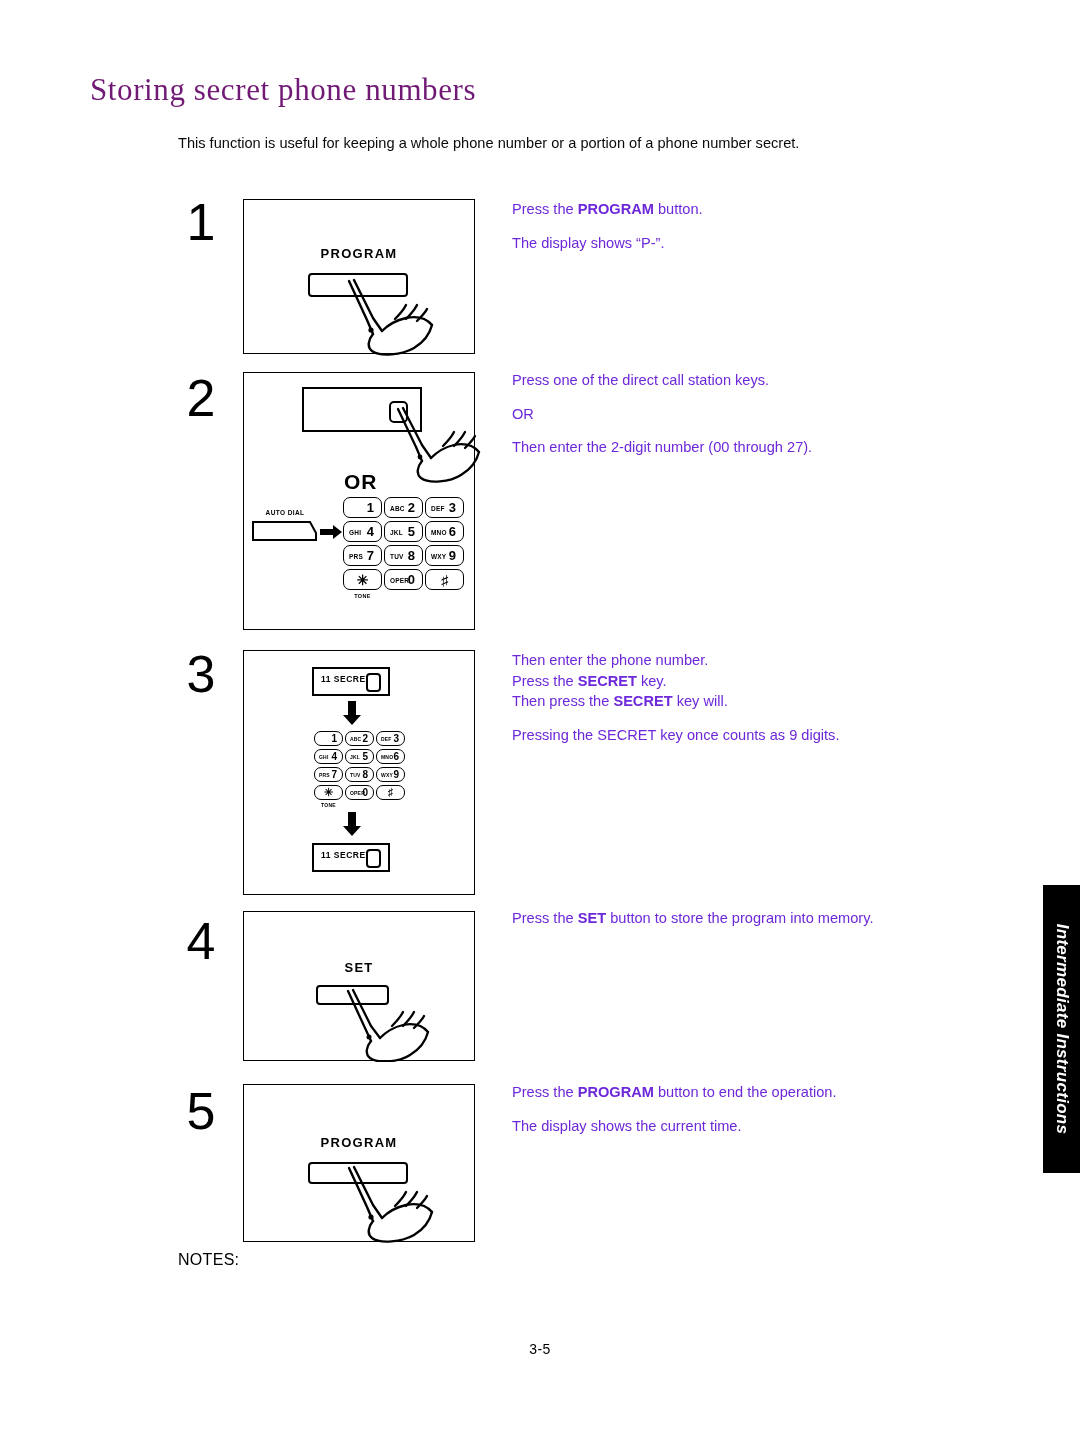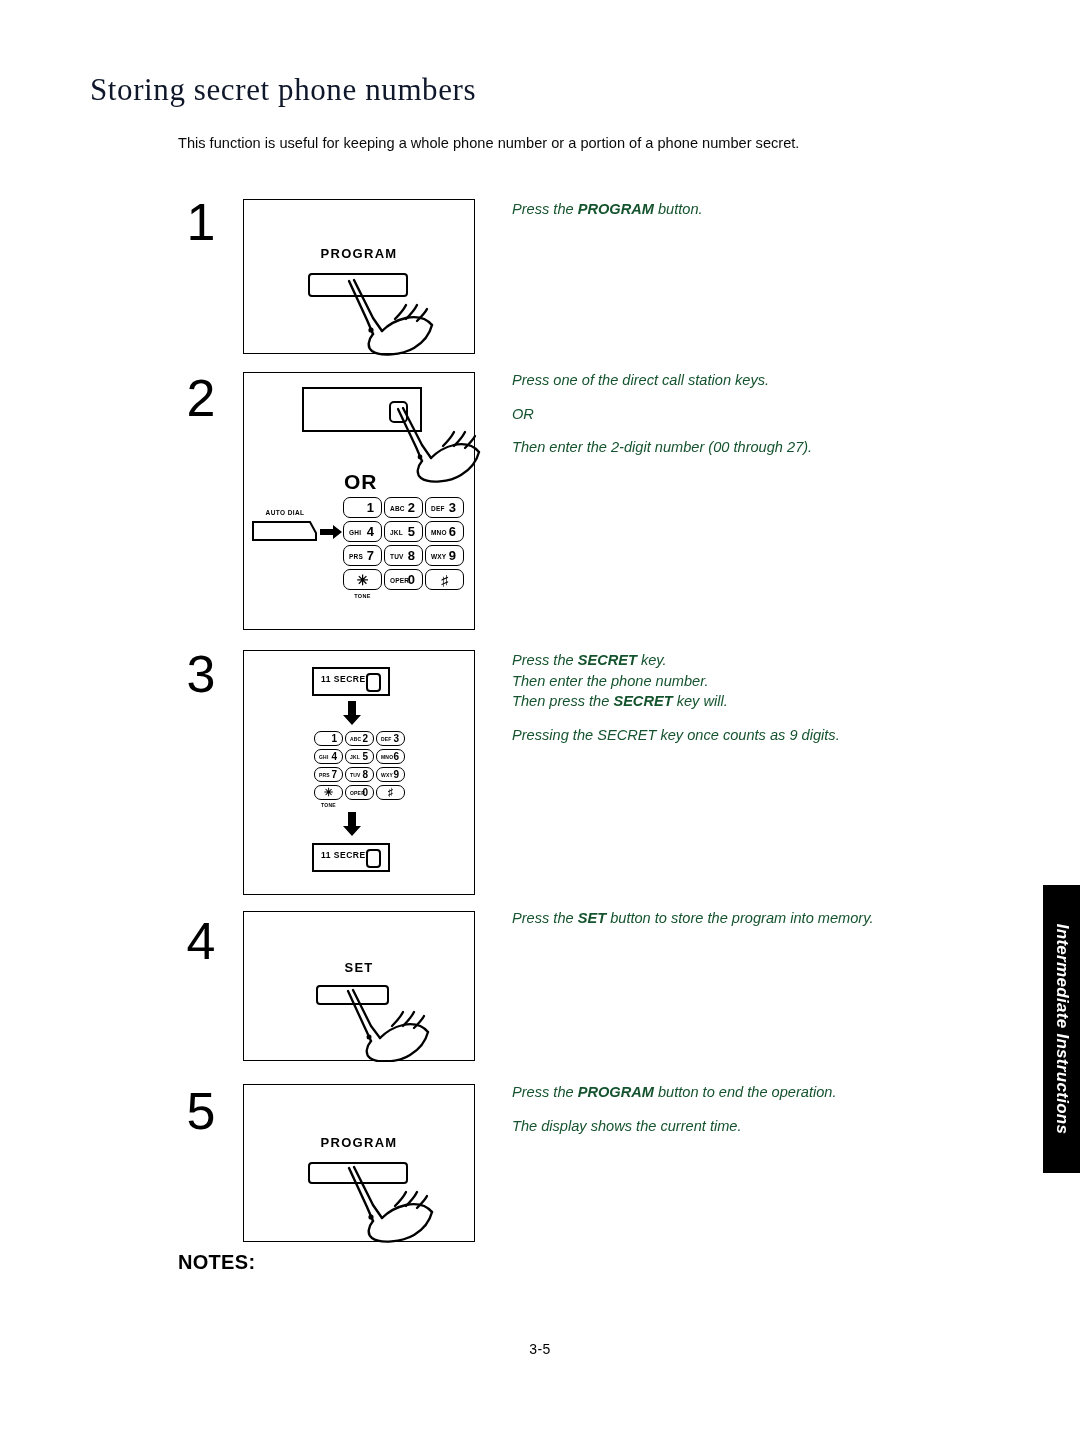--- a/index.html
+++ b/index.html
@@ -8,21 +8,21 @@
     width:1080px;height:1429px;position:relative;overflow:hidden;
     font-family:"Liberation Sans",sans-serif;color:#000;
     -webkit-font-smoothing:antialiased;
   }
   .page{position:absolute;inset:0;}
 
   
   .page-title{
     position:absolute;left:90px;top:72px;
     font-family:"Liberation Serif",serif;
-    font-size:31px;letter-spacing:.6px;font-weight:400;color:#0f172a;
+    font-size:31px;letter-spacing:.6px;font-weight:400;color:#701a75;
     white-space:nowrap;
   }
 
   
   .intro{
     position:absolute;left:178px;top:133px;width:790px;
     font-size:14.6px;line-height:20.5px;color:#0a0a0a;
   }
   .intro div{white-space:nowrap;}
 
@@ -32,21 +32,21 @@
     position:absolute;left:168px;width:66px;text-align:center;
     font-size:52px;font-weight:400;line-height:1;color:#000;
     font-family:"Liberation Sans",sans-serif;
   }
   .fig{
     position:absolute;left:243px;border:1.6px solid #000;background:#fff;
     box-sizing:border-box;
   }
   .txt{
     position:absolute;left:512px;width:470px;
-    font-size:14.6px;line-height:20.5px;color:#14532d;font-style:italic;
+    font-size:14.6px;line-height:20.5px;color:#6d28d9;
   }
   .txt div{white-space:nowrap;}
   .txt .gap{height:13px;}
   b{font-weight:700;}
 
   
   .lbl{
     position:absolute;font-weight:700;letter-spacing:1.3px;
     font-size:13px;text-align:center;
   }
@@ -115,21 +115,21 @@
   .sidetab span{
     position:absolute;left:50%;top:50%;
     transform:translate(-50%,-50%) rotate(90deg);
     transform-origin:center;
     white-space:nowrap;color:#fff;font-style:italic;font-weight:700;
     font-size:17px;letter-spacing:.3px;
   }
 
   
   .notes{position:absolute;left:178px;top:1251px;width:800px;}
-  .notes-title{font-size:20px;font-weight:700;letter-spacing:.3px;}
+  .notes-title{font-size:16px;font-weight:400;letter-spacing:.3px;}
   .note-item{
     font-size:15px;line-height:21px;margin-top:4px;white-space:nowrap;
   }
   .note-item .bullet{font-size:11px;vertical-align:1px;margin-right:1px;}
 
   
   .folio{
     position:absolute;left:0;top:1341px;width:1080px;text-align:center;
     font-size:14px;letter-spacing:.5px;
   }
@@ -165,20 +165,21 @@
           <circle cx="31" cy="52" r="2.6" fill="#000"></circle>
         </svg>
       </div>
     </div>
 
     <div class="txt" style="top:199px">
       <div>
         <span>Press the </span><b>PROGRAM</b><span> button.</span>
       </div>
       <div class="gap"></div>
+      <div>The display shows “P-”.</div>
     </div>
   </div>
 
   <div class="step">
     <div class="step-num" style="top:372px">2</div>
 
     <div class="fig" style="top:372px;width:232px;height:258px">
 
       <div class="station-bar" style="left:58px;top:14px;width:120px;height:45px"></div>
       <div class="station-key" style="left:145px;top:28px;width:19px;height:22px"></div>
@@ -358,24 +359,24 @@
           </svg>
       </div>
 
       <div class="secret-box" style="left:68px;top:192px;width:78px;height:29px">
         <span class="stext">11 SECRET</span>
         <span class="skey"></span>
       </div>
     </div>
 
     <div class="txt" style="top:650px">
+      <div>Then enter the phone number.</div>
       <div>
         <span>Press the </span><b>SECRET</b><span> key.</span>
       </div>
-      <div>Then enter the phone number.</div>
       <div>
         <span>Then press the </span><b>SECRET</b><span> key will.</span>
       </div>
       <div class="gap"></div>
       <div>Pressing the SECRET key once counts as 9 digits.</div>
     </div>
   </div>
 
   <div class="step">
     <div class="step-num" style="top:915px">4</div>

